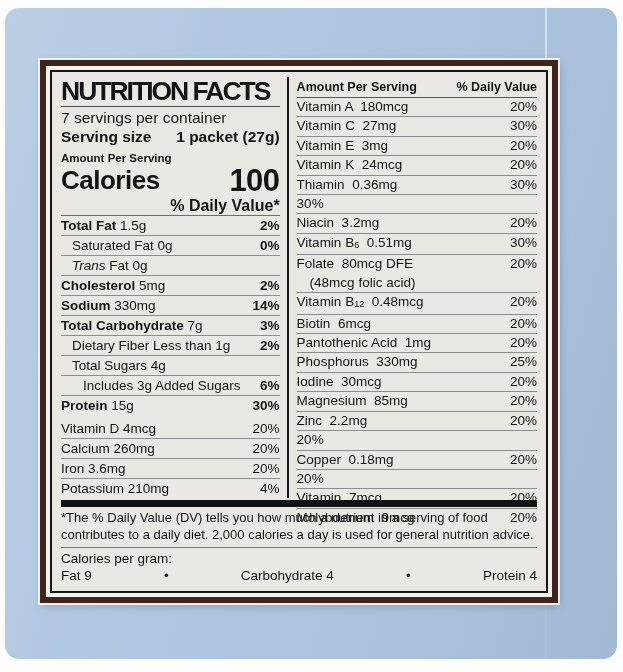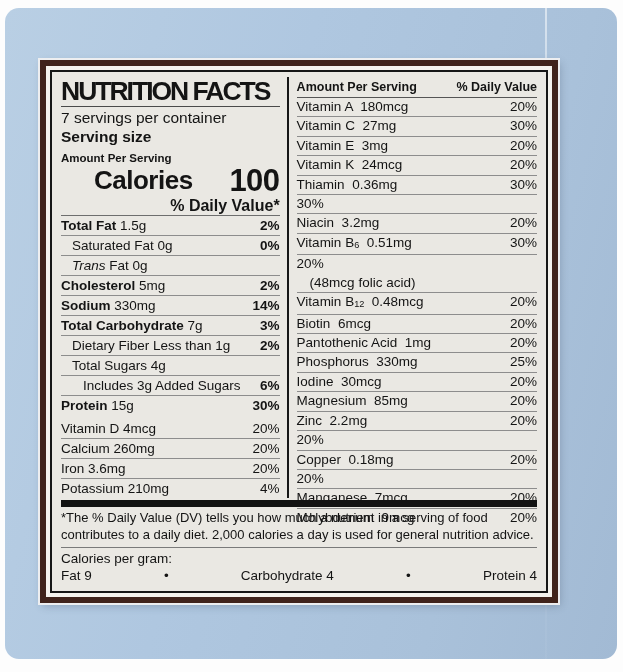--- a/index.html
+++ b/index.html
@@ -38,21 +38,21 @@
   }
   .servings{font-size:15.5px;line-height:19px;margin-top:1px;}
   .ssize{display:flex;justify-content:space-between;font-weight:bold;font-size:15.5px;line-height:19px;}
   .bar{background:#121212;}
   .b8{height:8px;margin:3px 0 2px;}
   .b5{height:5px;margin:2px 0 1px;}
   .b9{height:9px;margin:2px 0;}
   .full-bar{height:7px;margin:2px 0 3px;}
   .aps{font-weight:bold;font-size:11.5px;line-height:14px;}
   .calrow{display:flex;justify-content:space-between;align-items:flex-end;}
-  .cal-l{font-size:26px;font-weight:bold;line-height:30px;letter-spacing:-.5px;margin-left:33px;}
+  .cal-l{font-size:26px;font-weight:bold;line-height:30px;letter-spacing:-.5px;}
   .cal-v{font-size:31px;font-weight:bold;line-height:29px;letter-spacing:-.5px;text-align:center;}
   .dvh{text-align:right;font-weight:bold;font-size:16px;line-height:16px;border-bottom:1px solid #6e6e6e;padding-bottom:1px;}
 
   .rows{display:flex;flex-direction:column;}
   .rows>div:not(:last-child){border-bottom:1px solid #8d8d8d;}
   .mrow,.vrow{display:flex;justify-content:space-between;flex-wrap:wrap;font-size:13.5px;}
   .col.left .mrow,.col.left .vrow{line-height:19px;}
   .col.right .vrow{line-height:18.4px;}
   .rhead{display:flex;justify-content:space-between;font-weight:bold;font-size:12.5px;line-height:20px;border-bottom:1px solid #555;}
   .nname{white-space:pre-wrap;text-align:center;}
@@ -74,20 +74,21 @@
   <div class="frame">
     <div class="inner">
 
       <div class="cols">
 
         <div class="col left">
           <div class="nf-title">NUTRITION FACTS</div>
           <div class="servings">7 servings per container</div>
           <div class="ssize">
             <span>Serving size</span>
+            <span>1 packet (27g)</span>
           </div>
           <div class="bar b8"></div>
           <div class="aps">Amount Per Serving</div>
           <div class="calrow">
             <span class="cal-l">Calories</span>
             <span class="cal-v">100</span>
           </div>
           <div class="bar b5"></div>
           <div class="dvh">% Daily Value*</div>
           <div class="rows">
@@ -184,20 +185,21 @@
               </div>
               <div class="vrow">
                 <span class="nname"><span>Niacin  3.2mg</span></span>
                 <span class="ndv">20%</span>
               </div>
               <div class="vrow">
                 <span class="nname"><span>Vitamin B</span><sub>6</sub><span>  0.51mg</span></span>
                 <span class="ndv">30%</span>
               </div>
               <div class="vrow">
+                <span class="nname"><span>Folate  80mcg DFE</span></span>
                 <span class="ndv">20%</span>
                 <div class="l2">(48mcg folic acid)</div>
               </div>
               <div class="vrow">
                 <span class="nname"><span>Vitamin B</span><sub>12</sub><span>  0.48mcg</span></span>
                 <span class="ndv">20%</span>
               </div>
               <div class="vrow">
                 <span class="nname"><span>Biotin  6mcg</span></span>
                 <span class="ndv">20%</span>
@@ -226,21 +228,21 @@
                 <span class="ndv">20%</span>
               </div>
               <div class="vrow">
                 <span class="nname"><span>Copper  0.18mg</span></span>
                 <span class="ndv">20%</span>
               </div>
               <div class="vrow">
                 <span class="ndv">20%</span>
               </div>
               <div class="vrow">
-                <span class="nname"><span>Manganese  7mcg</span></span>
+                <span class="nname"><span>Vitamin  7mcg</span></span>
                 <span class="ndv">20%</span>
               </div>
               <div class="vrow">
                 <span class="nname"><span>Molybdenum  9mcg</span></span>
                 <span class="ndv">20%</span>
               </div>
             </div>
         </div>
 
       </div>

